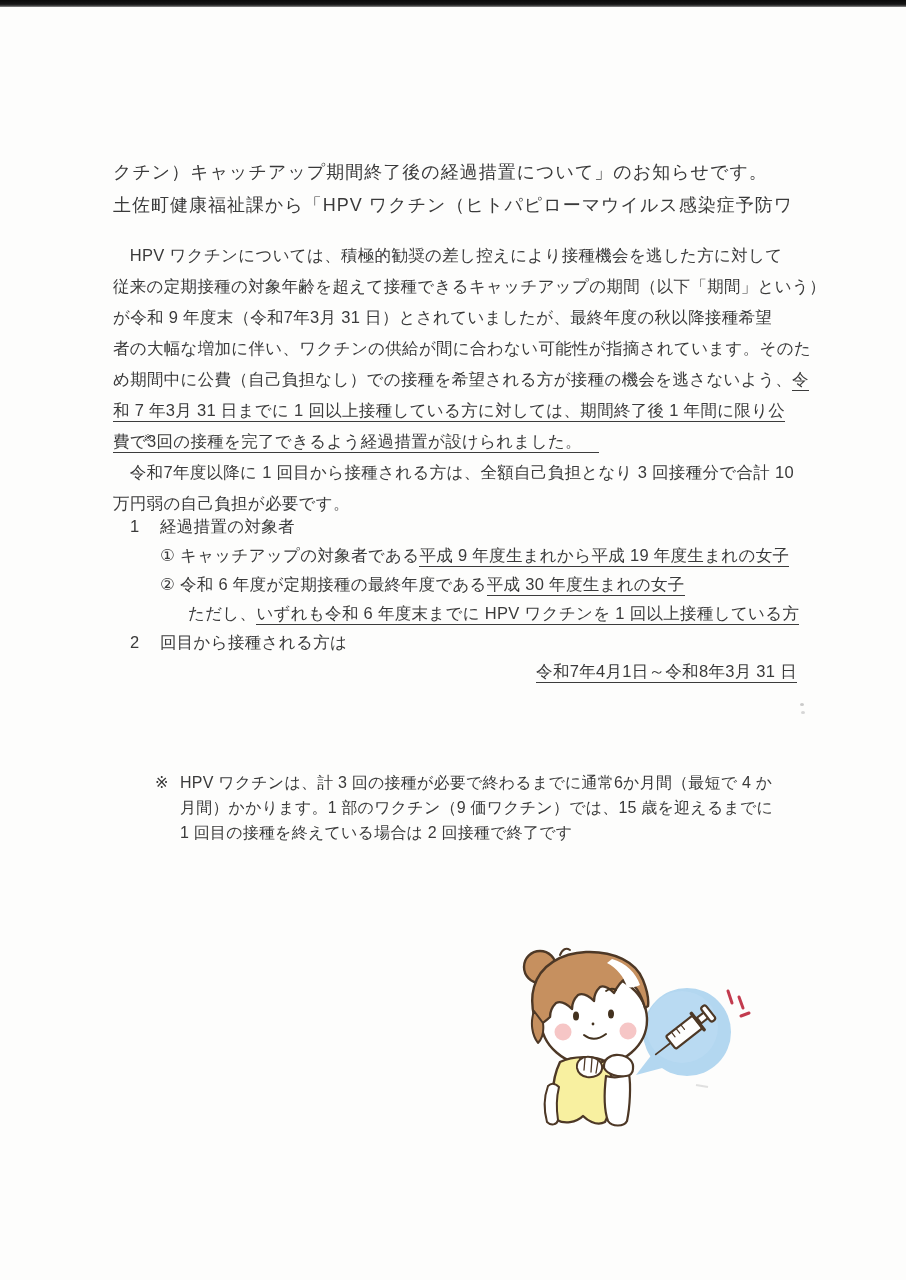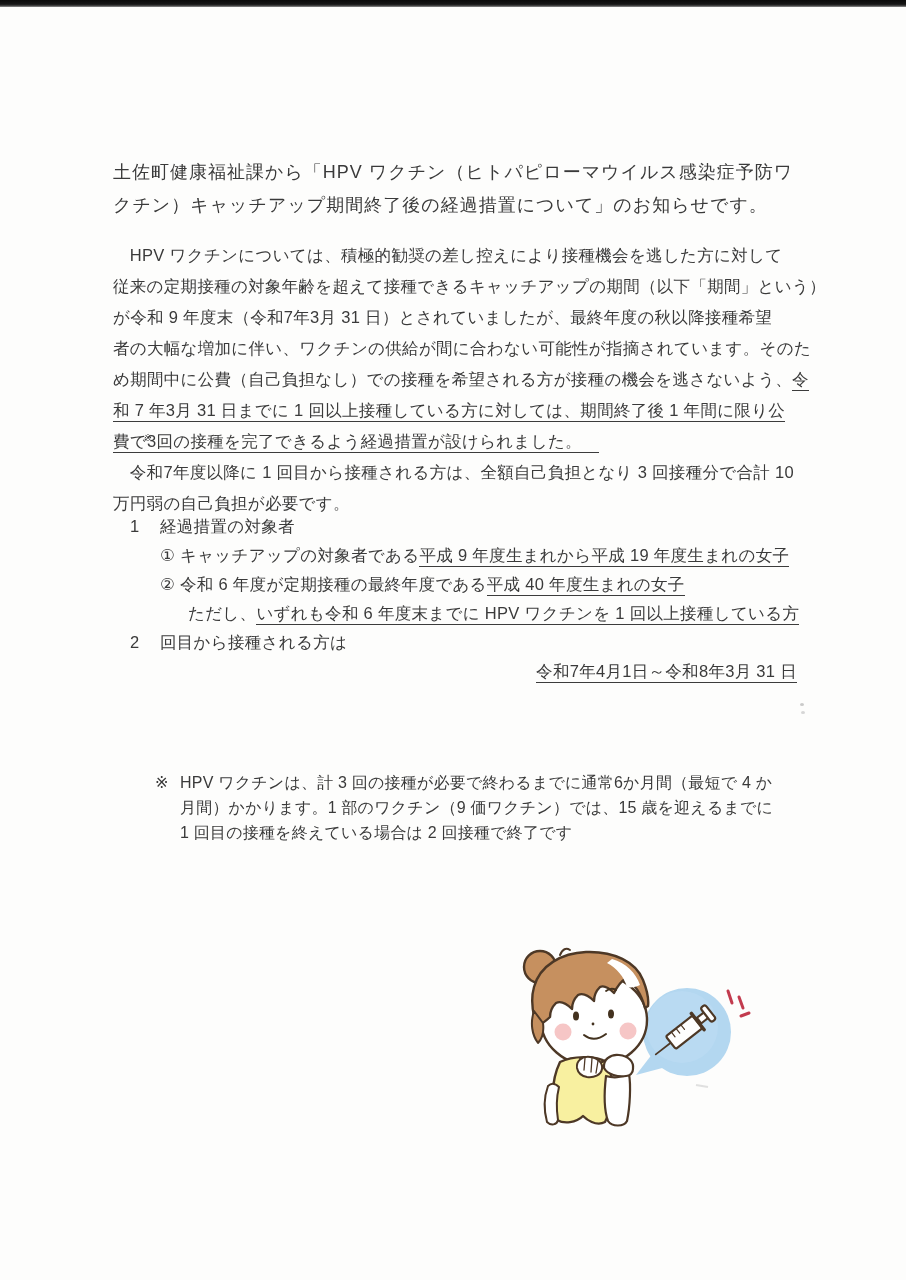--- a/index.html
+++ b/index.html
@@ -37,22 +37,22 @@
   .illus{position:absolute;left:500px;top:935px;width:260px;height:205px;}
 </style>
 </head>
 <body>
 
 <div class="page">
   <div class="topbar"></div>
 
   <div class="content">
     <div class="blk intro">
+        <div class="tl"><span>クチン）キャッチアップ期間終了後の経過措置について」のお知らせです。</span></div>
         <div class="tl"><span>土佐町健康福祉課から「HPV ワクチン（ヒトパピローマウイルス感染症予防ワ</span></div>
-        <div class="tl"><span>クチン）キャッチアップ期間終了後の経過措置について」のお知らせです。</span></div>
       </div>
 
     <div class="blk paras">
       <div>
           <div class="tl"><span>　HPV ワクチンについては、積極的勧奨の差し控えにより接種機会を逃した方に対して</span></div>
           <div class="tl"><span>従来の定期接種の対象年齢を超えて接種できるキャッチアップの期間（以下「期間」という）</span></div>
           <div class="tl"><span>が令和 9 年度末（令和7年3月 31 日）とされていましたが、最終年度の秋以降接種希望</span></div>
           <div class="tl"><span>者の大幅な増加に伴い、ワクチンの供給が間に合わない可能性が指摘されています。そのた</span></div>
           <div class="tl"><span>め期間中に公費（自己負担なし）での接種を希望される方が接種の機会を逃さないよう、</span><span class="u">令</span></div>
           <div class="tl"><span class="u">和 7 年3月 31 日までに 1 回以上接種している方に対しては、期間終了後 1 年間に限り公</span></div>
@@ -60,21 +60,21 @@
         </div>
       <div>
           <div class="tl"><span>　令和7年度以降に 1 回目から接種される方は、全額自己負担となり 3 回接種分で合計 10</span></div>
           <div class="tl"><span>万円弱の自己負担が必要です。</span></div>
         </div>
     </div>
 
     <div class="blk list">
         <div class="tl in-num"><span class="lnum">1</span><span>経過措置の対象者</span></div>
         <div class="tl in-sub"><span>① キャッチアップの対象者である</span><span class="u">平成 9 年度生まれから平成 19 年度生まれの女子</span></div>
-        <div class="tl in-sub"><span>② 令和 6 年度が定期接種の最終年度である</span><span class="u">平成 40 年度生まれの女子</span></div>
+        <div class="tl in-sub"><span>② 令和 6 年度が定期接種の最終年度である</span><span class="u">平成 30 年度生まれの女子</span></div>
         <div class="tl in-deep"><span>ただし、</span><span class="u">いずれも令和 6 年度末までに HPV ワクチンを 1 回以上接種している方</span></div>
         <div class="tl in-num"><span class="lnum">2</span><span>回目から接種される方は</span></div>
         <div class="tl in-title"><span class="u">令和7年4月1日～令和8年3月 31 日</span></div>
       </div>
 
     <div class="blk note">
       <div class="mk">※</div>
       <div class="txt">
           <div class="tl"><span>HPV ワクチンは、計 3 回の接種が必要で終わるまでに通常6か月間（最短で 4 か</span></div>
           <div class="tl"><span>月間）かかります。1 部のワクチン（9 価ワクチン）では、15 歳を迎えるまでに</span></div>

